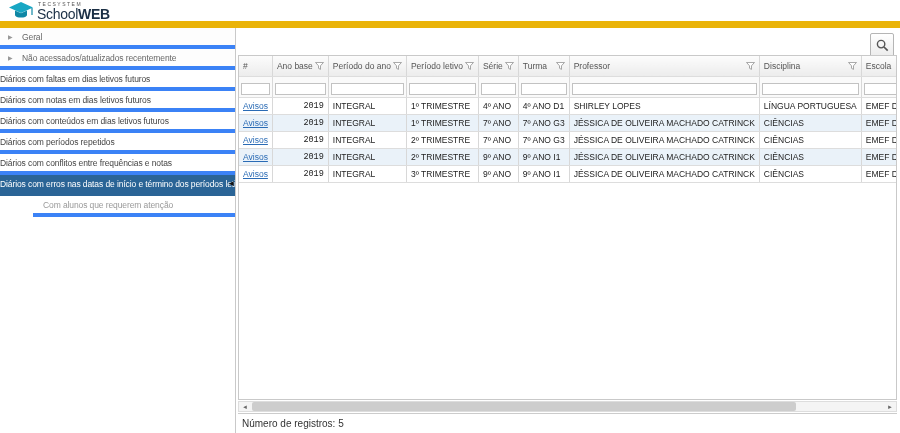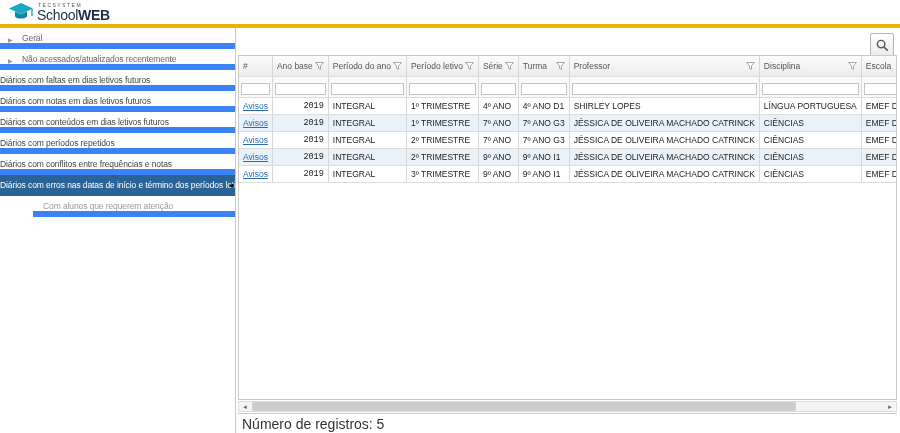--- a/index.html
+++ b/index.html
@@ -1,36 +1,36 @@
 <!DOCTYPE html>
 <html><head>
 <meta charset="utf-8">
 <style>
   * { margin:0; padding:0; box-sizing:border-box; }
   html,body { width:900px; height:433px; overflow:hidden; background:#fff;
     font-family:"Liberation Sans", sans-serif; }
 
   
-  .topbar { height:28px; border-bottom:4px solid #eab308; background:#fff;
+  .topbar { height:28px; border-bottom:7px solid #eab308; background:#fff;
     display:flex; align-items:center; padding-left:8px; }
   .logo { display:flex; align-items:flex-end; gap:3px; }
   .brand { display:flex; flex-direction:column; line-height:1; }
   .brand-top { font-size:5px; color:#555; letter-spacing:1.5px; margin-left:1px; }
   .brand-main { font-size:14px; color:#1b2f45; letter-spacing:-0.3px; }
   .brand-main b { font-weight:bold; }
 
   
   .layout { display:flex; height:405px; }
   .sidebar { width:236px; min-width:236px; border-right:1px solid #c9c9c9;
     background:#fff; overflow:hidden; }
   .main { flex:1; position:relative; background:#fff; overflow:hidden; }
 
   
-  .sb-section, .sb-item, .sb-subsection { height:21px; display:flex; align-items:flex-end;
-    border-bottom:6px solid #3b82f6; cursor:pointer; white-space:nowrap; overflow:hidden;
+  .sb-section, .sb-item, .sb-subsection { height:21px; display:flex; align-items:center;
+    border-bottom:4px solid #3b82f6; cursor:pointer; white-space:nowrap; overflow:hidden;
     font-size:8.5px; letter-spacing:-0.1px; }
   .sb-section { padding-left:8px; gap:6px; color:#666; background:#fdfdfd; }
   .sb-section .arrow { color:#999; font-size:6px; width:8px; flex:none; }
   .sb-item { color:#444; position:relative; }
   .sb-item.selected { background:#2a6496; color:#fff; border-bottom-color:#2a6496; }
   .sb-subsection { padding-left:10px; color:#999;margin-left:33px; }
   .sel-marker { position:absolute; right:0px; color:#111; font-size:8px; }
 
   
   .search-btn { position:absolute; top:5px; right:6px; width:24px; height:24px;
@@ -59,21 +59,21 @@
   .hscroll { position:absolute; left:2px; right:3px; bottom:21px; height:11px;
     background:#f4f4f4; border:1px solid #ddd; display:flex; align-items:center; }
   .scroll-arrow { font-size:6px; color:#666; padding:0 3px; cursor:pointer; }
   .scroll-track { flex:1; height:9px; position:relative; }
   .scroll-thumb { position:absolute; left:1px; top:0; height:9px; width:86%;
     background:#cdcdcd; border-radius:2px; cursor:grab; }
 
   
   .statusbar { position:absolute; left:2px; right:3px; bottom:0; height:20px;
     border-top:1px solid #ccc; background:#fff; display:flex; align-items:center;
-    padding-left:4px; font-size:14px; color:#333; }
+    padding-left:4px; font-size:10px; color:#333; }
 </style>
 </head>
 <body>
 
 <div class="topbar">
   <div class="logo">
     <svg width="26" height="20" viewBox="0 0 26 20">
       <polygon points="13,1 25,6.5 13,12 1,6.5" fill="#18a7c4"></polygon>
       <path d="M7 9.5 v4.5 c0 1.6 3 2.6 6 2.6 s6 -1 6 -2.6 v-4.5 l-6 2.7 z" fill="#0f87a5"></path>
       <line x1="24" y1="7" x2="24" y2="14" stroke="#0f87a5" stroke-width="1.2"></line>

